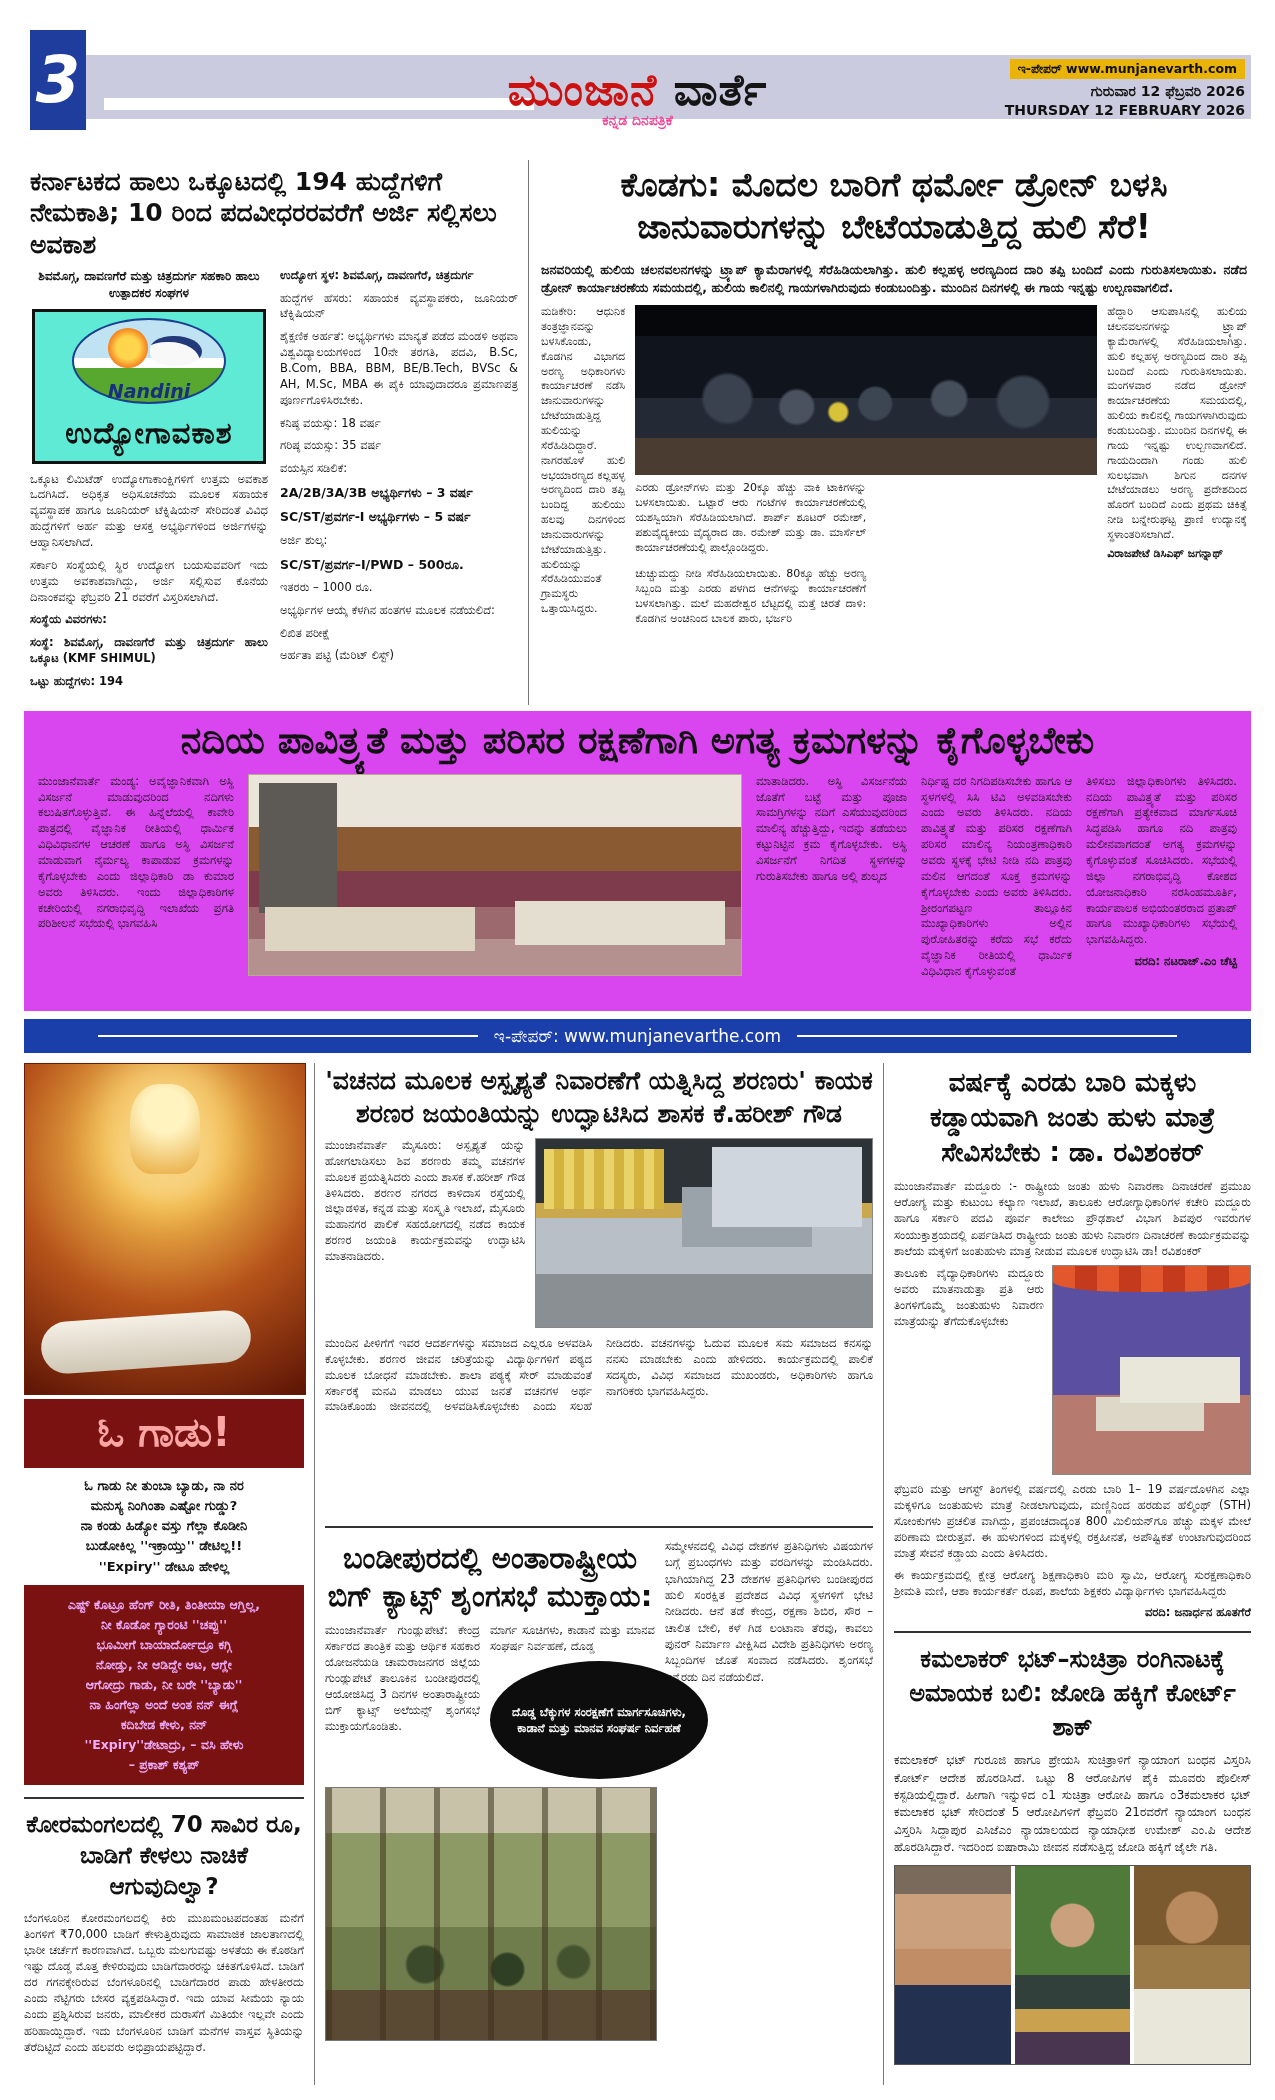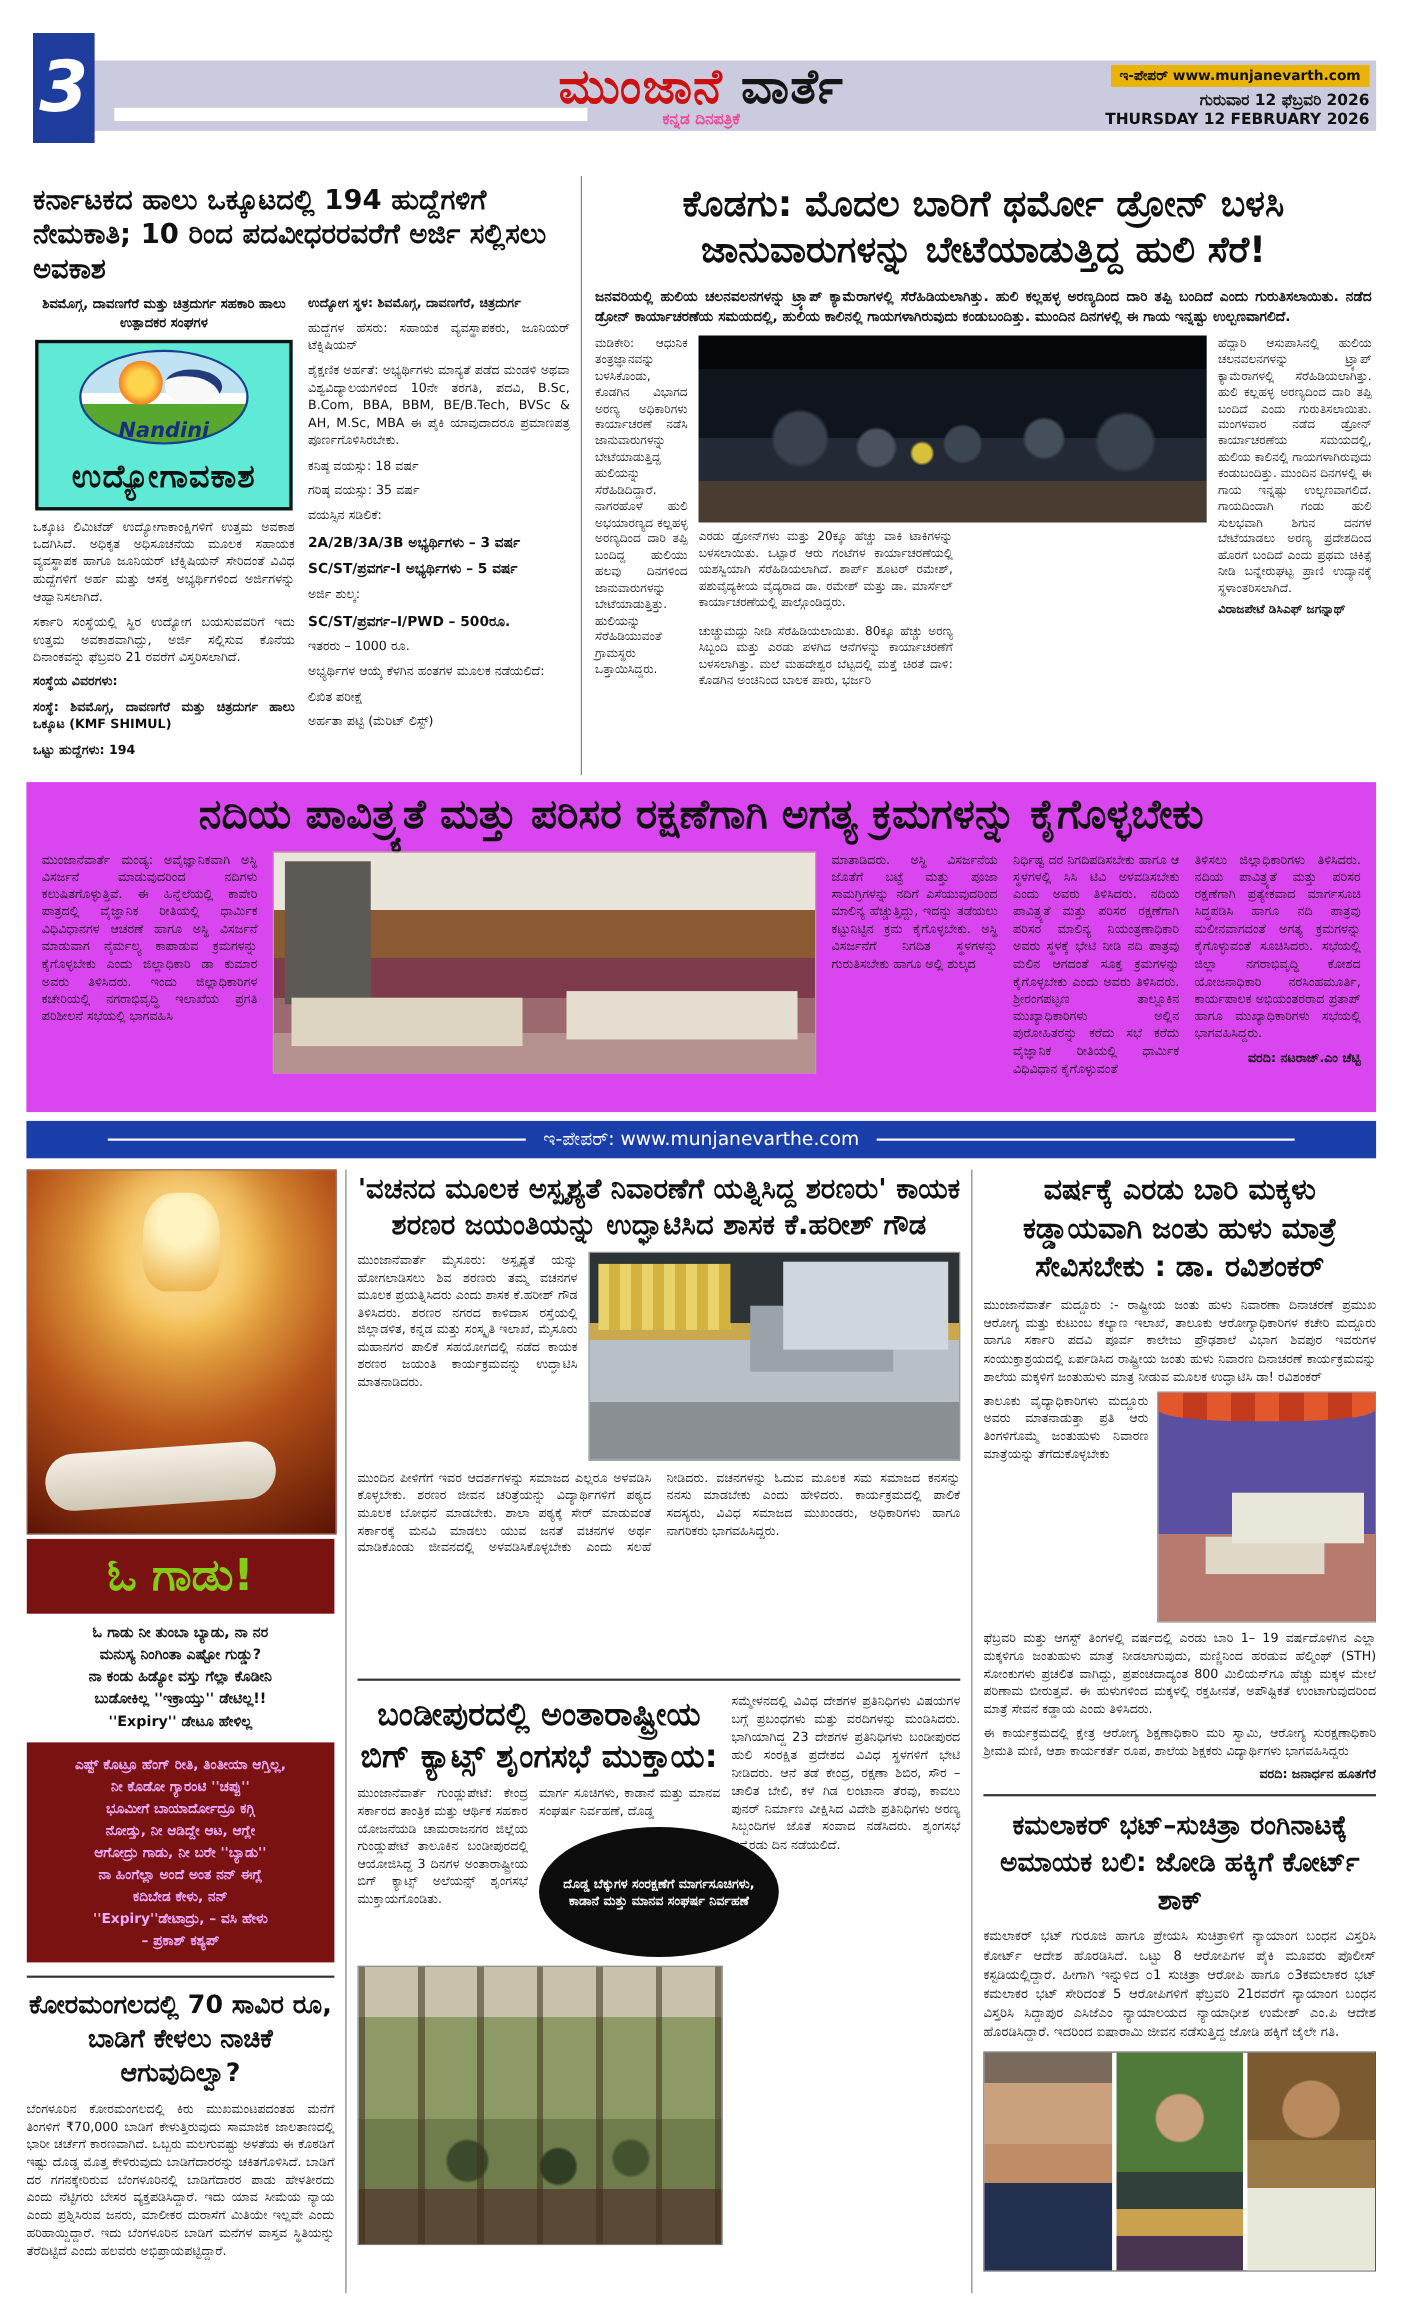--- a/index.html
+++ b/index.html
@@ -5,21 +5,21 @@
   html,body{margin:0;padding:0;background:#ffffff;}
   body{width:1275px;height:2100px;font-family:"DejaVu Sans","Liberation Sans",sans-serif;color:#111;position:relative;overflow:hidden;}
   .page{position:absolute;left:24px;top:10px;width:1227px;height:2080px;background:#fff;}
 
   
   .header{position:relative;height:150px;}
   .band{position:absolute;left:10px;right:0;top:45px;height:64px;background:#cbcbdf;}
   .band2{position:absolute;left:80px;top:88px;height:12px;width:430px;background:#ffffff;}
   .pageno{position:absolute;left:6px;top:20px;width:56px;height:100px;background:#1f3d9c;color:#fff;
           font-size:64px;font-weight:bold;display:flex;align-items:center;justify-content:center;font-style:italic;}
-  .masthead{position:absolute;left:0;right:0;top:44px;text-align:center;}
+  .masthead{position:absolute;left:0;right:0;top:54px;text-align:center;}
   .masthead .m1{font-size:44px;font-weight:bold;letter-spacing:1px;}
   .masthead .red{color:#cc1111;} .masthead .blk{color:#151515;}
   .masthead .sub{font-size:14px;font-weight:bold;color:#ec4899;margin-top:-4px;}
   .hdr-right{position:absolute;right:6px;top:48px;width:300px;text-align:right;}
   .epaper-pill{background:#eab308;padding:2px 8px;font-size:12.5px;font-weight:bold;display:inline-block;}
   .date-kn{font-size:14px;font-weight:bold;margin-top:4px;}
   .date-en{font-size:14px;font-weight:bold;margin-top:2px;}
 
   
   .topsec{display:flex;height:545px;overflow:hidden;}
@@ -85,21 +85,21 @@
   .b-left{width:280px;border-right:1px solid #777;padding-right:10px;}
   .b-mid{width:548px;border-right:1px solid #777;padding:0 10px;}
   .b-right{flex:1;padding-left:10px;}
 
   .deity-photo{width:100%;height:330px;border:1px solid #6b1a08;position:relative;overflow:hidden;
       background:radial-gradient(circle at 50% 26%,#ffe9a8 0 8%,#f0b84a 20%,#b5521a 55%,#5c1405 100%);}
   .deity-photo::before{content:"";position:absolute;left:50%;top:20px;transform:translateX(-50%);width:70px;height:90px;border-radius:40% 40% 30% 30%;
       background:radial-gradient(circle at 50% 30%,#fff3c0 0 30%,#e8a93c 100%);box-shadow:0 0 40px 24px #f7cf7a;}
   .deity-photo::after{content:"";position:absolute;left:16px;bottom:26px;width:210px;height:52px;border-radius:40px;
       background:linear-gradient(180deg,#f5f0e6,#cfc6b4);transform:rotate(-4deg);}
-  .gadu-title{background:#7b1212;color:#84cc16;text-align:center;font-size:40px;font-weight:bold;
+  .gadu-title{background:#7b1212;color:#fca5a5;text-align:center;font-size:40px;font-weight:bold;
       padding:10px 0 12px;margin-top:4px;}
   .gadu-poem1{font-size:13px;font-weight:bold;text-align:center;line-height:1.55;margin:8px 0;}
   .gadu-box{background:#7b1212;color:#f0abfc;text-align:center;font-size:12.5px;font-weight:bold;
       line-height:1.6;padding:10px 6px;}
   .divider{border-top:2px solid #333;margin:12px 0 10px;}
   .koramangala h3{font-size:23px;font-weight:bold;text-align:center;line-height:1.35;margin:4px 0 8px;}
   .koramangala p{font-size:11.5px;line-height:1.4;text-align:justify;margin:0;}
 
   .vachana h3{font-size:25px;font-weight:bold;line-height:1.3;text-align:center;margin:2px 0 8px;}
   .vachana-row{display:flex;gap:10px;}

